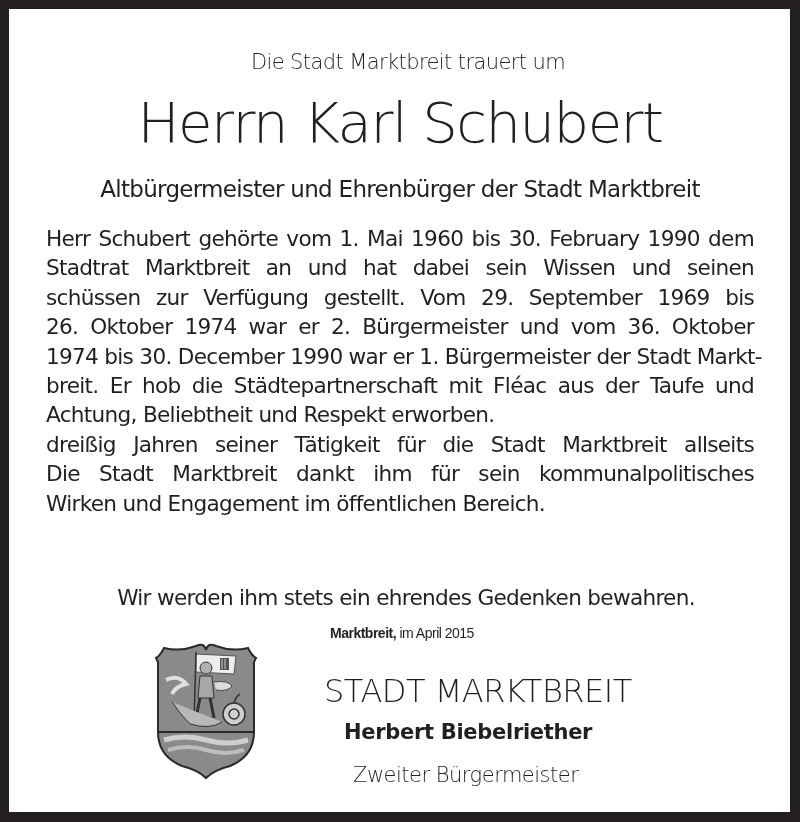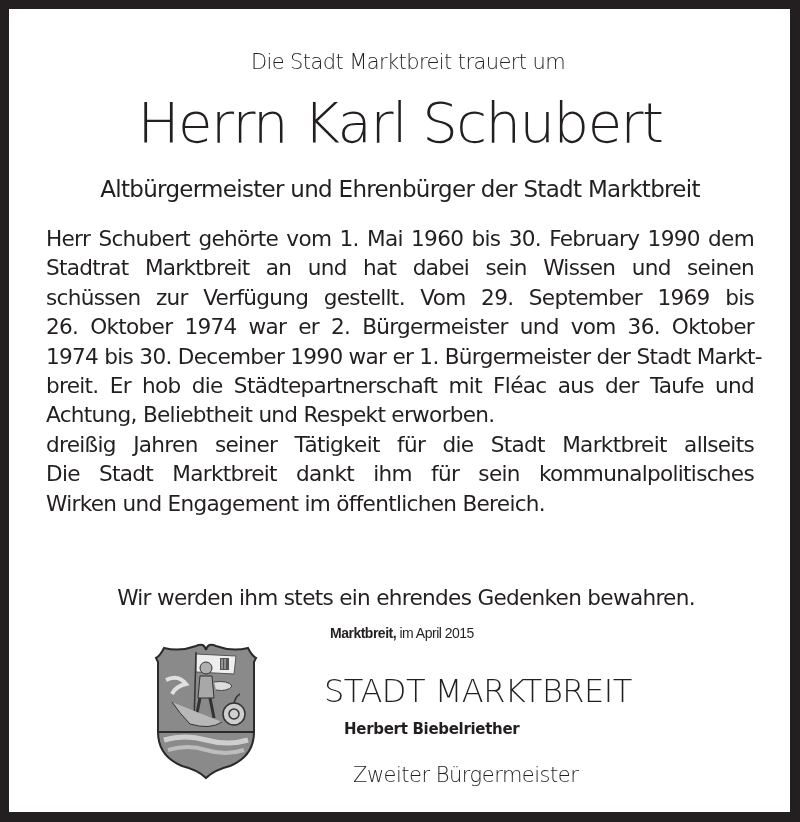--- a/index.html
+++ b/index.html
@@ -18,21 +18,21 @@
     position: absolute; left: 46px; width: 708px; top: 224px;
     font-family: "DejaVu Sans", sans-serif; color: #231f20;
     font-size: 21.6px; line-height: 29.4px; letter-spacing: -0.7px;
   }
   .body .line { display: block; text-align: justify; text-align-last: justify; white-space: nowrap; height: 29.4px; overflow: visible; }
   .body .line.last { text-align-last: left; }
   .closing { top: 585px; font-size: 21.6px; letter-spacing: -0.7px; margin-left: 12px; }
   .place { position: absolute; top: 625px; left: 330px; font-size: 14px; letter-spacing: -0.5px; color: #231f20; font-family: Liberation Sans, sans-serif; white-space: nowrap; }
   .place b { font-weight: bold; }
   .city { position: absolute; top: 672px; left: 308px; font-size: 32px; letter-spacing: -0.5px; color: #231f20; font-family: "DejaVu Sans", sans-serif; white-space: nowrap; font-weight: 300; margin-left: 16px; }
-  .signer { position: absolute; top: 720px; left: 344px; font-size: 15px; font-weight: bold; letter-spacing: -0.3px; color: #231f20; font-family: "DejaVu Sans", sans-serif; white-space: nowrap; }
+  .signer { position: absolute; top: 720px; left: 344px; font-size: 21px; font-weight: bold; letter-spacing: -0.3px; color: #231f20; font-family: "DejaVu Sans", sans-serif; white-space: nowrap; }
   .role { position: absolute; top: 751px; left: 353px; font-size: 21px; letter-spacing: -0.5px; color: #231f20; font-family: "DejaVu Sans", sans-serif; white-space: nowrap; font-weight: 300; margin-top: 12px; }
   .crest { position: absolute; left: 150px; top: 640px; width: 112px; height: 140px; }
 </style>
 </head>
 <body>
 
 <div class="frame"></div>
 
 <div class="txt center intro">Die Stadt Marktbreit trauert um</div>
 <div class="txt center name">Herrn Karl Schubert</div>

